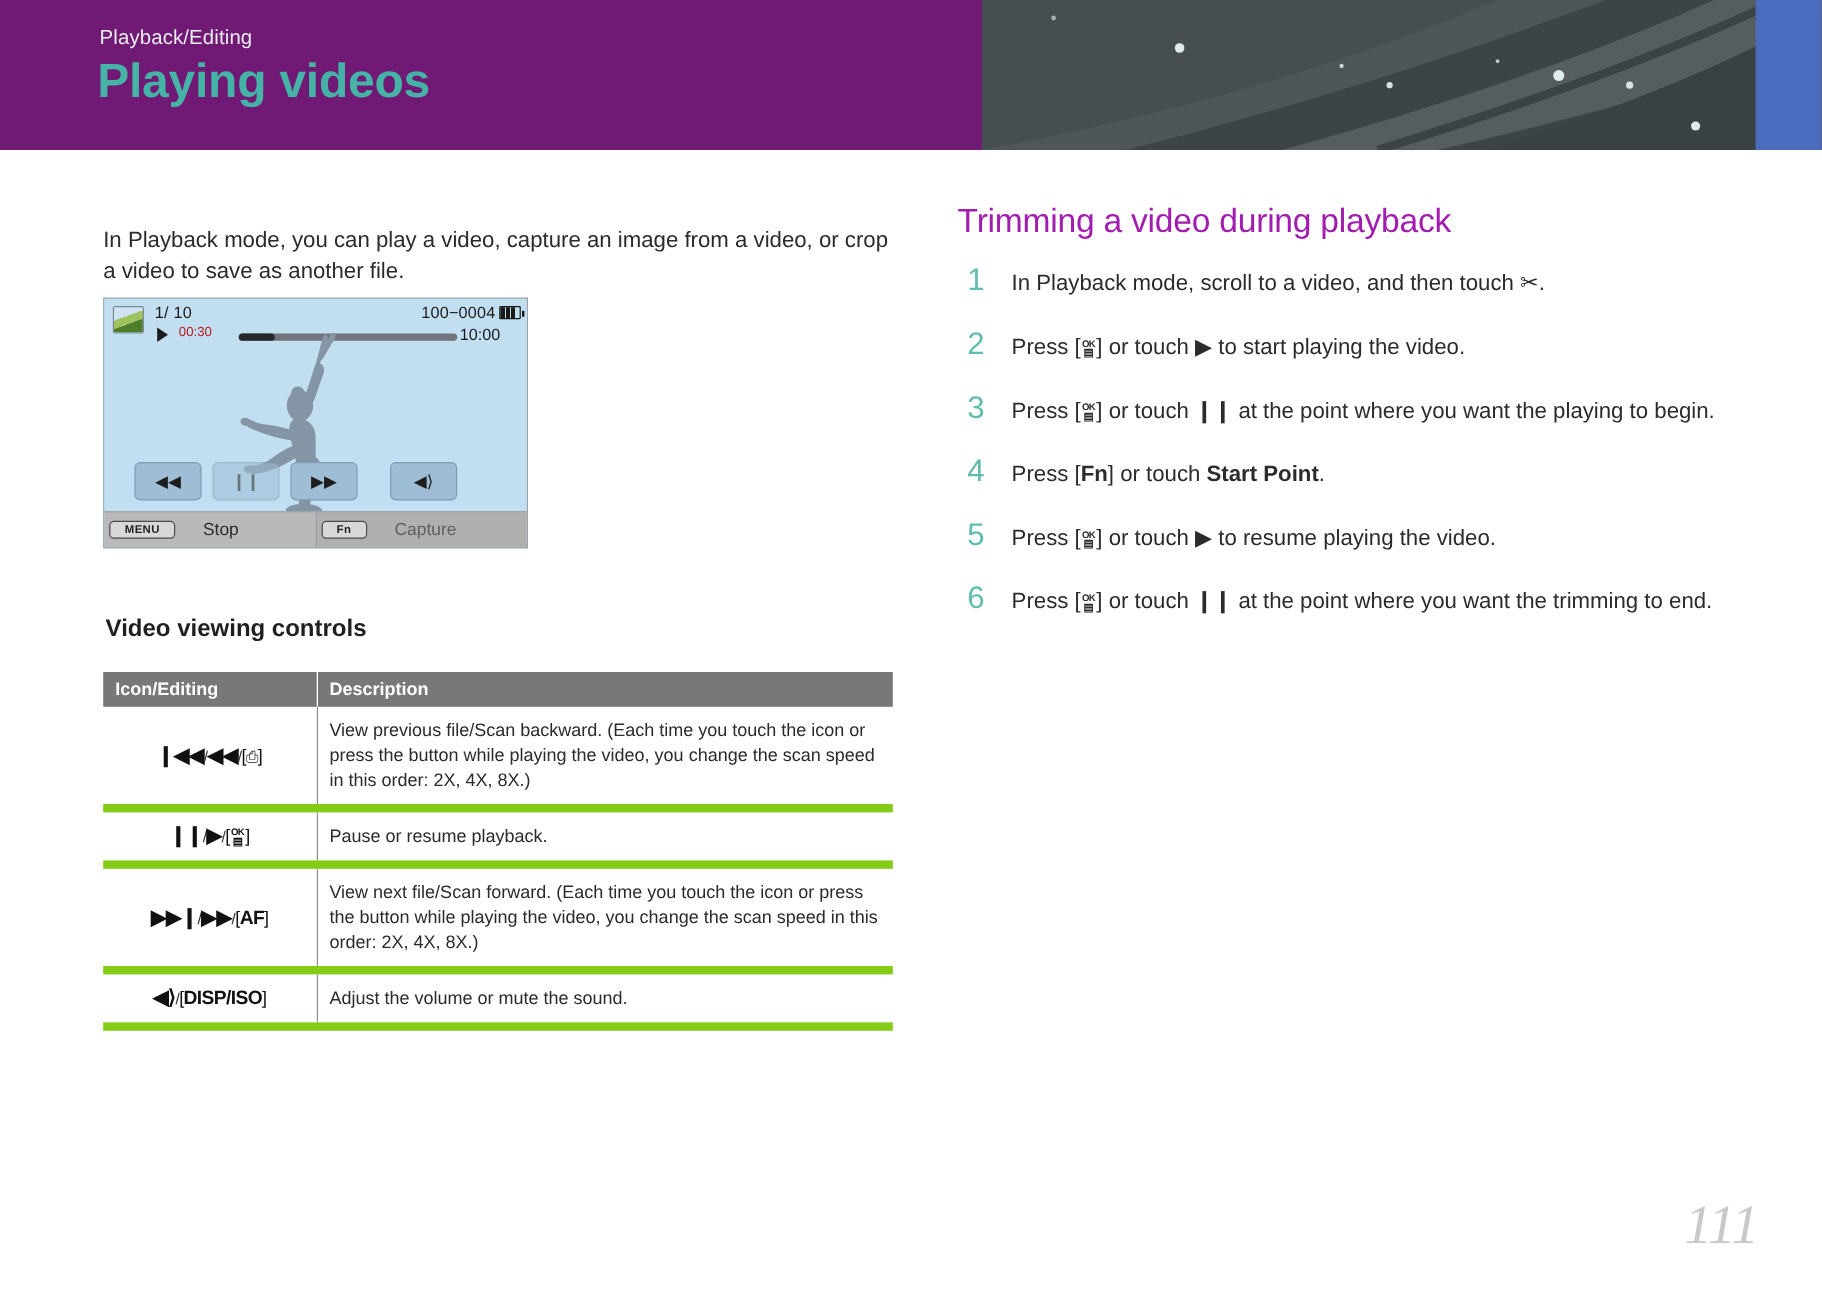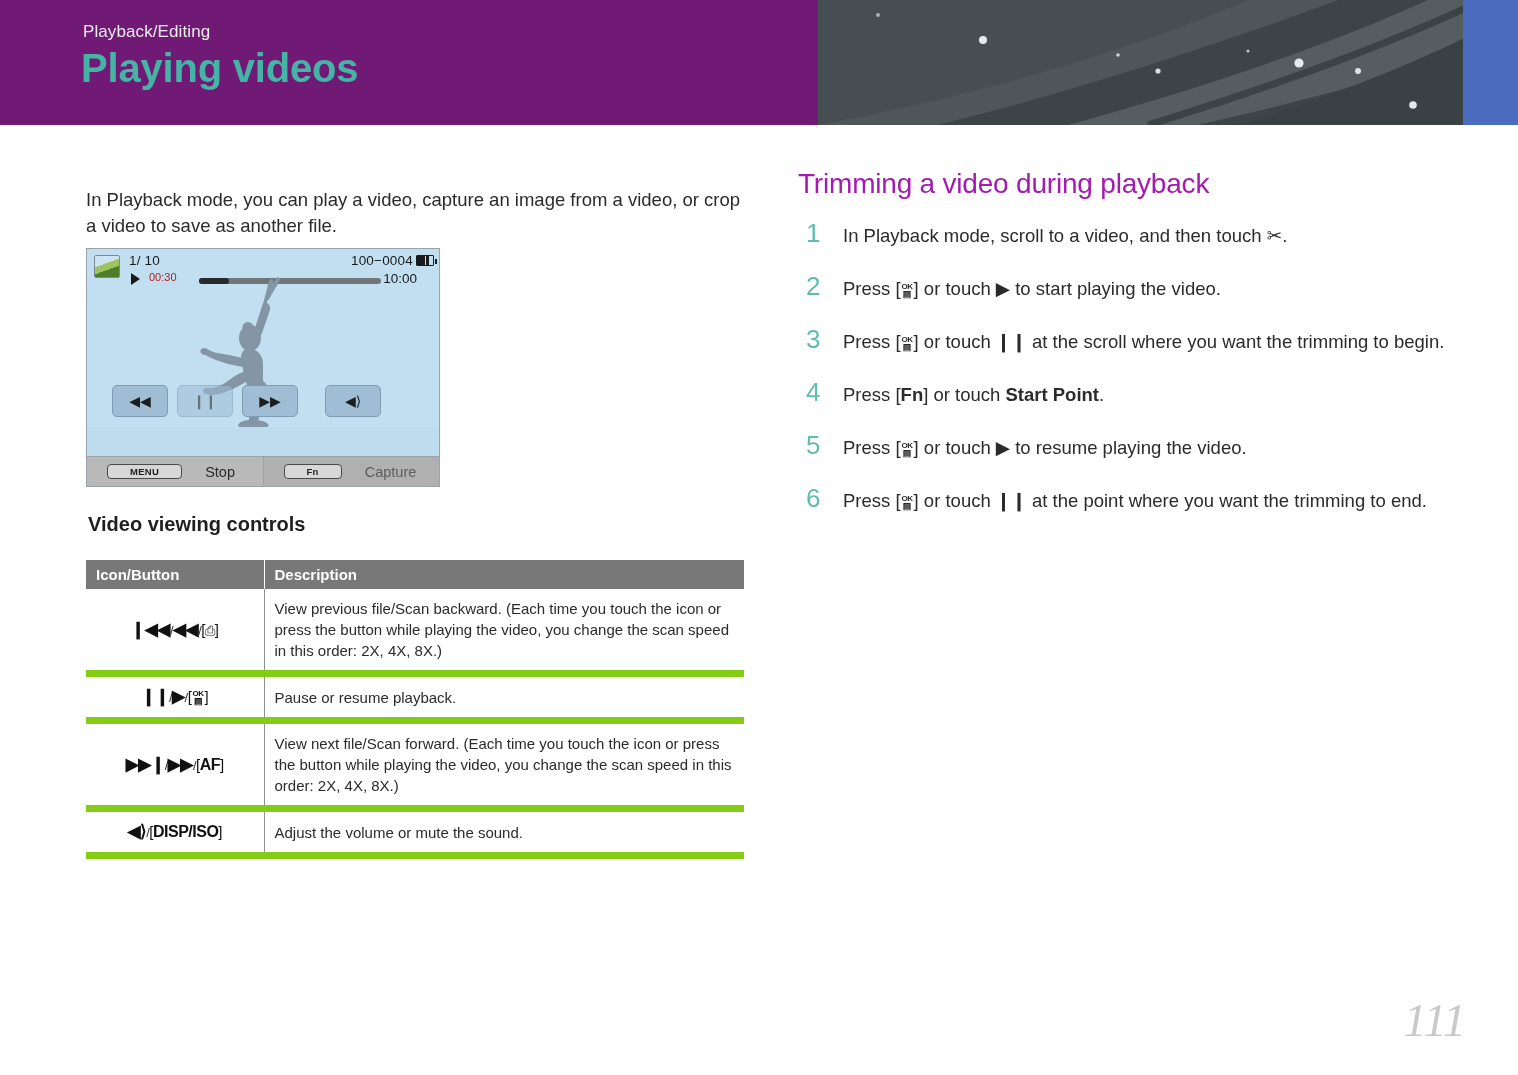--- a/index.html
+++ b/index.html
@@ -45,21 +45,21 @@
   .col-left { position: absolute; left: 86px; top: 168px; width: 660px; }
 
   .intro {
     font-size: 18.5px; line-height: 26px; color: #2b2b2b;
     width: 655px;
   }
 
   
   .lcd {
     position: absolute; left: 86px; top: 248px;
-    width: 354px; height: 239px;
+    width: 354px; height: 209px;
     border: 1px solid #9aa3a8;
     background: #bfdcef;
     box-sizing: border-box;
     text-align: right;
   }
   .lcd-screen {
     position: absolute; left: 0; top: 0; right: 0; height: 178px;
     background: #c2dff1;
     overflow: hidden;
   }
@@ -136,23 +136,23 @@
     position: absolute; left: 0; right: 0; bottom: 0; height: 30px;
     display: flex;
   }
   .lcd-bottom-half {
     flex: 1; display: flex; align-items: center;
     background: #b9b9b9; border-top: 1px solid #9aa3a8;
     box-sizing: border-box;
   }
   .lcd-bottom-half.right { background: #b0b0b0; border-left: 1px solid #9aa3a8; }
   .key-pill {
-    margin-left: 20px;
+    margin-left: 4px;
     border: 1px solid #4a4a4a; border-radius: 4px;
-    padding: 1px 22px; font-size: 9.5px; font-weight: bold;
+    padding: 1px 12px; font-size: 9.5px; font-weight: bold;
     background: #d7d7d7; color: #1f1f1f; letter-spacing:.3px;
   }
   .key-label { margin-left: 23px; font-size: 14.5px; color: #2b2b2b; }
   .key-label.dim { color: #5e5e5e; }
 
   
   .sec-heading {
     position: absolute; left: 88px; top: 513px;
     font-size: 20px; font-weight: bold; color: #1f1f1f;
   }
@@ -311,21 +311,21 @@
 
 <div class="sec-heading">Video viewing controls</div>
 
 <table class="tbl">
   <colgroup>
       <col class="col-ico">
       <col>
     </colgroup>
   <thead>
     <tr>
-      <th>Icon/Button</th>
+      <th>Icon/Editing</th>
       <th>Description</th>
     </tr>
   </thead>
   <tbody>
     <tr>
       <td class="icocell">
         <span class="ic"><b>❙◀◀</b><span class="slash">/</span><b>◀◀</b><span class="slash">/</span><span class="brk">[<span style="font-size:13px">⎙</span>]</span></span>
       </td>
       <td>View previous file/Scan backward. (Each time you touch the icon or press the button while playing the video, you change the scan speed in this order: 2X, 4X, 8X.)</td>
     </tr>
@@ -358,21 +358,21 @@
     <span class="step-text"><span>In Playback mode, scroll to a video, and then touch </span><span>✂</span><span>.</span></span>
   </div>
 
   <div class="step">
     <span class="step-num">2</span>
     <span class="step-text"><span>Press [</span><span class="okbtn"><span class="t">OK</span><span class="b">▤</span></span><span>] or touch </span><span>▶</span><span> to start playing the video.</span></span>
   </div>
 
   <div class="step">
     <span class="step-num">3</span>
-    <span class="step-text"><span>Press [</span><span class="okbtn"><span class="t">OK</span><span class="b">▤</span></span><span>] or touch </span><span>❙❙</span><span> at the scroll where you want the trimming to begin.</span></span>
+    <span class="step-text"><span>Press [</span><span class="okbtn"><span class="t">OK</span><span class="b">▤</span></span><span>] or touch </span><span>❙❙</span><span> at the point where you want the playing to begin.</span></span>
   </div>
 
   <div class="step">
     <span class="step-num">4</span>
     <span class="step-text"><span>Press [</span><b>Fn</b><span>] or touch </span><b>Start Point</b><span>.</span></span>
   </div>
 
   <div class="step">
     <span class="step-num">5</span>
     <span class="step-text"><span>Press [</span><span class="okbtn"><span class="t">OK</span><span class="b">▤</span></span><span>] or touch </span><span>▶</span><span> to resume playing the video.</span></span>

